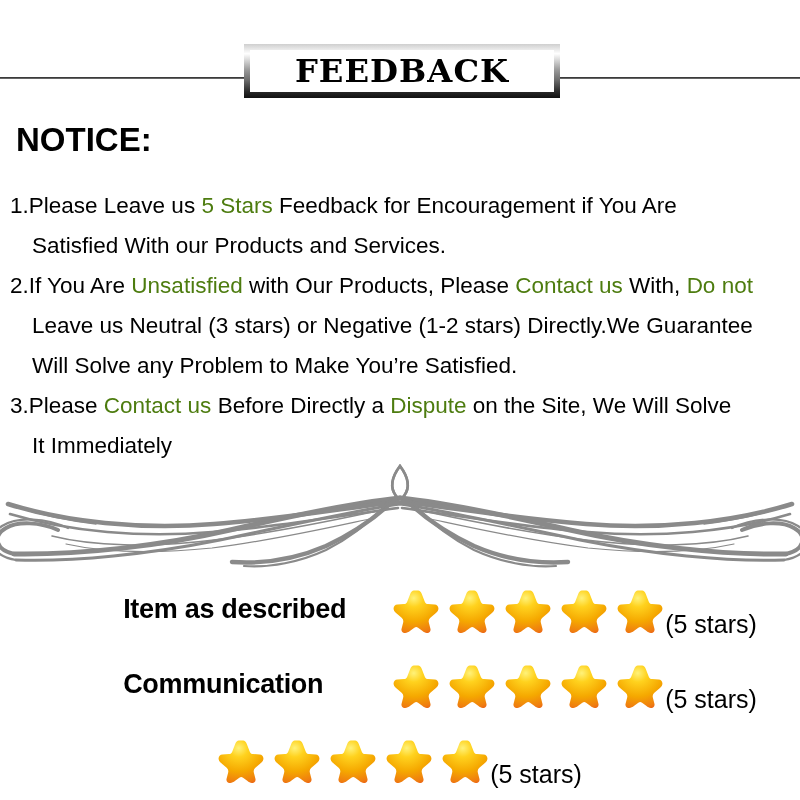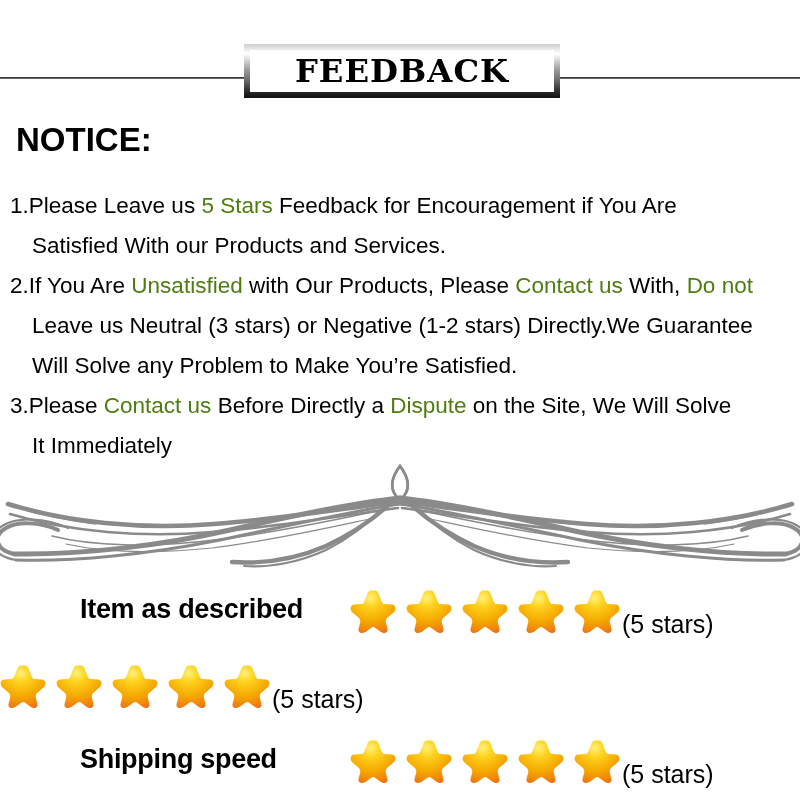--- a/index.html
+++ b/index.html
@@ -104,20 +104,21 @@
   .ratings {
     position: absolute;
     left: 0px;
     top: 572px;
     width: 800px;
   }
   .rating-row {
     height: 75px;
     display: flex;
     align-items: center;
+    justify-content: center;
   }
   .rating-label {
     width: 270px;
     margin-left: 80px;
     font-size: 27px;
     font-weight: bold;
     letter-spacing: -0.3px;
     white-space: nowrap;
   }
   .stars {
@@ -211,20 +212,21 @@
         </span>
         <span>
           <svg class="star-ico" width="46" height="46" viewBox="0 0 100 100">
             <path fill="url(#starGrad)" d="M50 6 C54 6 57 9 59 14 L66 31 C68 35 70 37 74 37 L90 38 C96 38 100 43 99 49 C98 54 95 56 91 59 L79 69 C76 72 75 75 76 79 L80 94 C81 99 77 104 71 103 C67 103 64 101 60 98 L50 91 C47 89 44 89 41 91 L31 98 C27 101 23 103 19 103 C13 104 9 99 10 94 L14 79 C15 75 14 72 11 69 L-1 59 C-5 56 -8 54 -9 49 C-10 43 -6 38 0 38 L16 37 C20 37 22 35 24 31 L31 14 C33 9 36 6 40 6 Z" transform="translate(5,0) scale(0.9,0.95) translate(5,2)"></path>
           </svg>
         </span>
       </div>
       <span class="stars-note">(5 stars)</span>
     </div>
     <div class="rating-row">
+      <div class="rating-label">Communication</div>
       <div class="stars">
         <span>
           <svg class="star-ico" width="46" height="46" viewBox="0 0 100 100">
             <path fill="url(#starGrad)" d="M50 6 C54 6 57 9 59 14 L66 31 C68 35 70 37 74 37 L90 38 C96 38 100 43 99 49 C98 54 95 56 91 59 L79 69 C76 72 75 75 76 79 L80 94 C81 99 77 104 71 103 C67 103 64 101 60 98 L50 91 C47 89 44 89 41 91 L31 98 C27 101 23 103 19 103 C13 104 9 99 10 94 L14 79 C15 75 14 72 11 69 L-1 59 C-5 56 -8 54 -9 49 C-10 43 -6 38 0 38 L16 37 C20 37 22 35 24 31 L31 14 C33 9 36 6 40 6 Z" transform="translate(5,0) scale(0.9,0.95) translate(5,2)"></path>
           </svg>
         </span>
         <span>
           <svg class="star-ico" width="46" height="46" viewBox="0 0 100 100">
             <path fill="url(#starGrad)" d="M50 6 C54 6 57 9 59 14 L66 31 C68 35 70 37 74 37 L90 38 C96 38 100 43 99 49 C98 54 95 56 91 59 L79 69 C76 72 75 75 76 79 L80 94 C81 99 77 104 71 103 C67 103 64 101 60 98 L50 91 C47 89 44 89 41 91 L31 98 C27 101 23 103 19 103 C13 104 9 99 10 94 L14 79 C15 75 14 72 11 69 L-1 59 C-5 56 -8 54 -9 49 C-10 43 -6 38 0 38 L16 37 C20 37 22 35 24 31 L31 14 C33 9 36 6 40 6 Z" transform="translate(5,0) scale(0.9,0.95) translate(5,2)"></path>
           </svg>
@@ -241,21 +243,20 @@
         </span>
         <span>
           <svg class="star-ico" width="46" height="46" viewBox="0 0 100 100">
             <path fill="url(#starGrad)" d="M50 6 C54 6 57 9 59 14 L66 31 C68 35 70 37 74 37 L90 38 C96 38 100 43 99 49 C98 54 95 56 91 59 L79 69 C76 72 75 75 76 79 L80 94 C81 99 77 104 71 103 C67 103 64 101 60 98 L50 91 C47 89 44 89 41 91 L31 98 C27 101 23 103 19 103 C13 104 9 99 10 94 L14 79 C15 75 14 72 11 69 L-1 59 C-5 56 -8 54 -9 49 C-10 43 -6 38 0 38 L16 37 C20 37 22 35 24 31 L31 14 C33 9 36 6 40 6 Z" transform="translate(5,0) scale(0.9,0.95) translate(5,2)"></path>
           </svg>
         </span>
       </div>
       <span class="stars-note">(5 stars)</span>
     </div>
     <div class="rating-row">
-      <div class="rating-label">Shipping speed</div>
       <div class="stars">
         <span>
           <svg class="star-ico" width="46" height="46" viewBox="0 0 100 100">
             <path fill="url(#starGrad)" d="M50 6 C54 6 57 9 59 14 L66 31 C68 35 70 37 74 37 L90 38 C96 38 100 43 99 49 C98 54 95 56 91 59 L79 69 C76 72 75 75 76 79 L80 94 C81 99 77 104 71 103 C67 103 64 101 60 98 L50 91 C47 89 44 89 41 91 L31 98 C27 101 23 103 19 103 C13 104 9 99 10 94 L14 79 C15 75 14 72 11 69 L-1 59 C-5 56 -8 54 -9 49 C-10 43 -6 38 0 38 L16 37 C20 37 22 35 24 31 L31 14 C33 9 36 6 40 6 Z" transform="translate(5,0) scale(0.9,0.95) translate(5,2)"></path>
           </svg>
         </span>
         <span>
           <svg class="star-ico" width="46" height="46" viewBox="0 0 100 100">
             <path fill="url(#starGrad)" d="M50 6 C54 6 57 9 59 14 L66 31 C68 35 70 37 74 37 L90 38 C96 38 100 43 99 49 C98 54 95 56 91 59 L79 69 C76 72 75 75 76 79 L80 94 C81 99 77 104 71 103 C67 103 64 101 60 98 L50 91 C47 89 44 89 41 91 L31 98 C27 101 23 103 19 103 C13 104 9 99 10 94 L14 79 C15 75 14 72 11 69 L-1 59 C-5 56 -8 54 -9 49 C-10 43 -6 38 0 38 L16 37 C20 37 22 35 24 31 L31 14 C33 9 36 6 40 6 Z" transform="translate(5,0) scale(0.9,0.95) translate(5,2)"></path>
           </svg>

